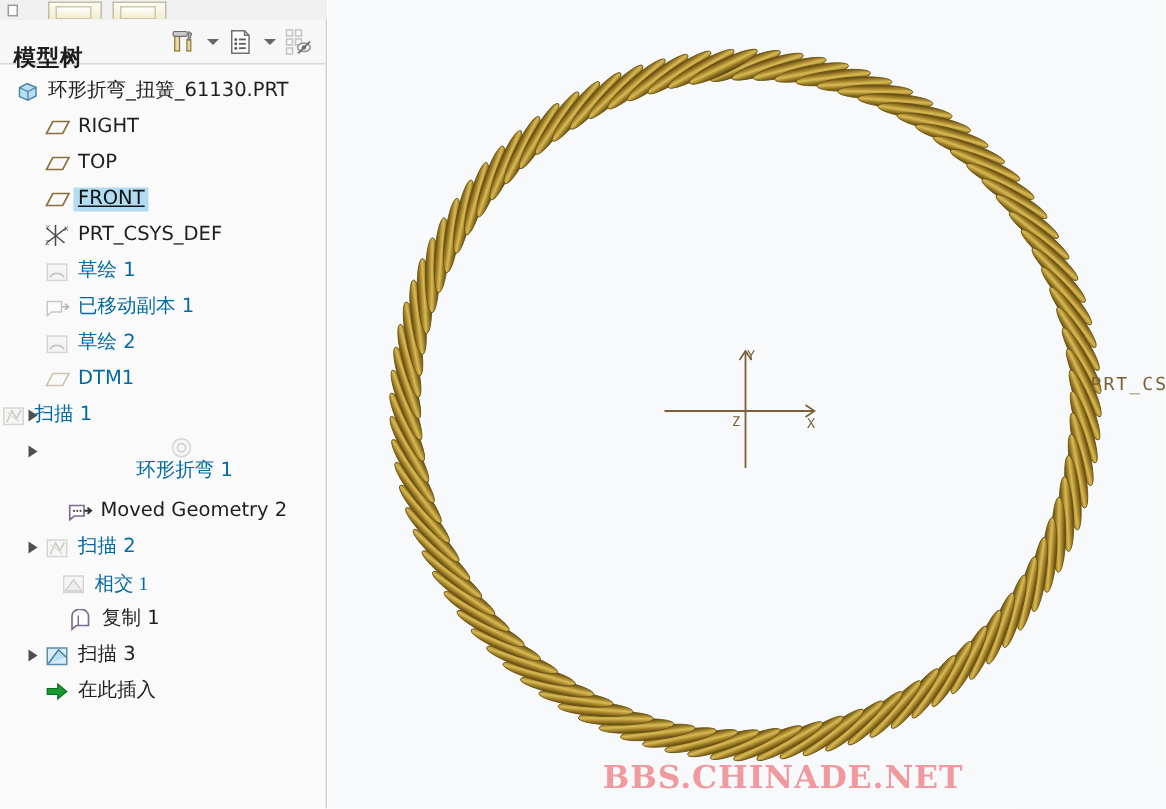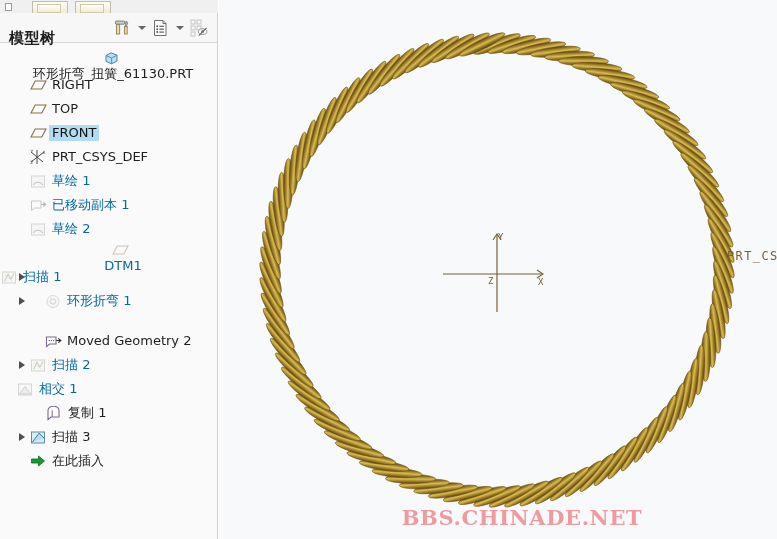--- a/index.html
+++ b/index.html
@@ -89,21 +89,21 @@
     border-left:6px solid #4f4f4f;
   }
   .row .ico{
     width:18px;height:18px;flex:none;margin-right:5px;
     display:flex;align-items:center;justify-content:center;
   }
   .row .lbl{line-height:14px;}
   .row.dim .lbl{color:#0369a1;}
   .row.dim .ico{opacity:.38;}
   .row .lbl.sel{
-    background:#b2dcf2;color:#111;padding:1px 3px;margin:-1px -3px;
+    background:#b2dcf2;color:#111;padding:1px 3px;margin:-1px -3px;text-decoration:underline;
   }
 
   
   .canvas{
     position:absolute;left:219px;top:0;width:558px;height:539px;
     background:#f8f9fb;overflow:hidden;
   }
   .csys-label{
     position:absolute;left:508px;top:249px;
     font-family:"DejaVu Sans Mono","Liberation Mono",monospace;
@@ -182,21 +182,21 @@
             <circle cx="13.6" cy="13.6" r="1.5" fill="#777"></circle>
             <line x1="9.8" y1="17.6" x2="17.6" y2="9.8" stroke="#6a6a6a" stroke-width="1.2"></line>
           </svg>
         </div>
 
       </div>
     </div>
 
     <div class="tree-body">
 
-      <div class="row" style="padding-left:9px;flex-direction:column;">
+      <div class="row" style="padding-left:9px;">
         <span class="ico">
           <svg width="16" height="15" viewBox="0 0 16 15">
             <path d="M3 4.5 L8 1.8 L14 4.2 L14 10 L8.6 12.8 L3 10.4 Z" fill="#b8e0f2" stroke="#4b87a8" stroke-width="1"></path>
             <path d="M3 4.5 L8.6 7 L14 4.2 M8.6 7 L8.6 12.8" fill="none" stroke="#4b87a8" stroke-width=".9"></path>
           </svg>
         </span>
         <span class="lbl">环形折弯_扭簧_61130.PRT</span>
       </div>
 
       <div class="row" style="padding-left:29px;">
@@ -263,21 +263,21 @@
       <div class="row dim" style="padding-left:29px;">
         <span class="ico">
           <svg width="16" height="15" viewBox="0 0 16 15">
             <rect x="1.5" y="2" width="13" height="11" fill="#efefef" stroke="#9a9a9a" stroke-width="1"></rect>
             <path d="M3.2 11 A5.6 5.6 0 0 1 12.8 11" fill="none" stroke="#6d6d6d" stroke-width="1.1"></path>
           </svg>
         </span>
         <span class="lbl">草绘 2</span>
       </div>
 
-      <div class="row dim" style="padding-left:29px;flex-direction:column;">
+      <div class="row dim" style="padding-left:29px;">
         <span class="ico">
           <svg width="17" height="12" viewBox="0 0 17 12">
               <path d="M5.2 2 H16 L11.8 10 H1 Z" fill="none" stroke="#8a6f3e" stroke-width="1.1"></path>
             </svg>
         </span>
         <span class="lbl">DTM1</span>
       </div>
 
       <div class="row dim" style="">
         <span class="exp" style="left:17px;">
@@ -286,21 +286,21 @@
         <span class="ico">
           <svg width="16" height="15" viewBox="0 0 16 15">
             <rect x="1.5" y="2" width="13" height="11" fill="#f2f2ee" stroke="#9a9a9a" stroke-width="1"></rect>
             <path d="M3.5 11.5 L7 4 L10 9 L13 3.5" fill="none" stroke="#7c8f6a" stroke-width="1.1"></path>
             <path d="M4 5 L11.5 11" stroke="#b0b0a0" stroke-width="1"></path>
           </svg>
         </span>
         <span class="lbl">扫描 1</span>
       </div>
 
-      <div class="row dim" style="padding-left:44px;">
+      <div class="row dim" style="padding-left:29px;flex-direction:column;">
         <span class="exp" style="left:17px;">
             <i></i>
           </span>
         <span class="ico">
           <svg width="16" height="15" viewBox="0 0 16 15">
             <circle cx="8" cy="7.5" r="6" fill="#f0f0f0" stroke="#9a9a9a" stroke-width="1"></circle>
             <circle cx="8" cy="7.5" r="2.7" fill="none" stroke="#8a8a8a" stroke-width="1"></circle>
           </svg>
         </span>
         <span class="lbl">环形折弯 1</span>
@@ -326,21 +326,21 @@
         <span class="ico">
           <svg width="16" height="15" viewBox="0 0 16 15">
             <rect x="1.5" y="2" width="13" height="11" fill="#f2f2ee" stroke="#9a9a9a" stroke-width="1"></rect>
             <path d="M3.5 11.5 L7 4 L10 9 L13 3.5" fill="none" stroke="#7c8f6a" stroke-width="1.1"></path>
             <path d="M4 5 L11.5 11" stroke="#b0b0a0" stroke-width="1"></path>
           </svg>
         </span>
         <span class="lbl">扫描 2</span>
       </div>
 
-      <div class="row dim" style="padding-left:16px;">
+      <div class="row dim" style="padding-left:40px;font-family:Liberation Serif, serif;">
         <span class="ico">
           <svg width="16" height="15" viewBox="0 0 16 15">
             <rect x="1.5" y="2" width="13" height="11" fill="#f2f2f2" stroke="#9a9a9a" stroke-width="1"></rect>
             <path d="M2.5 12 L8 4.5 L13.5 12 Z" fill="#dadada" stroke="#8a8a8a" stroke-width=".9"></path>
           </svg>
         </span>
         <span class="lbl">相交 1</span>
       </div>
 
       <div class="row" style="padding-left:45px;">

